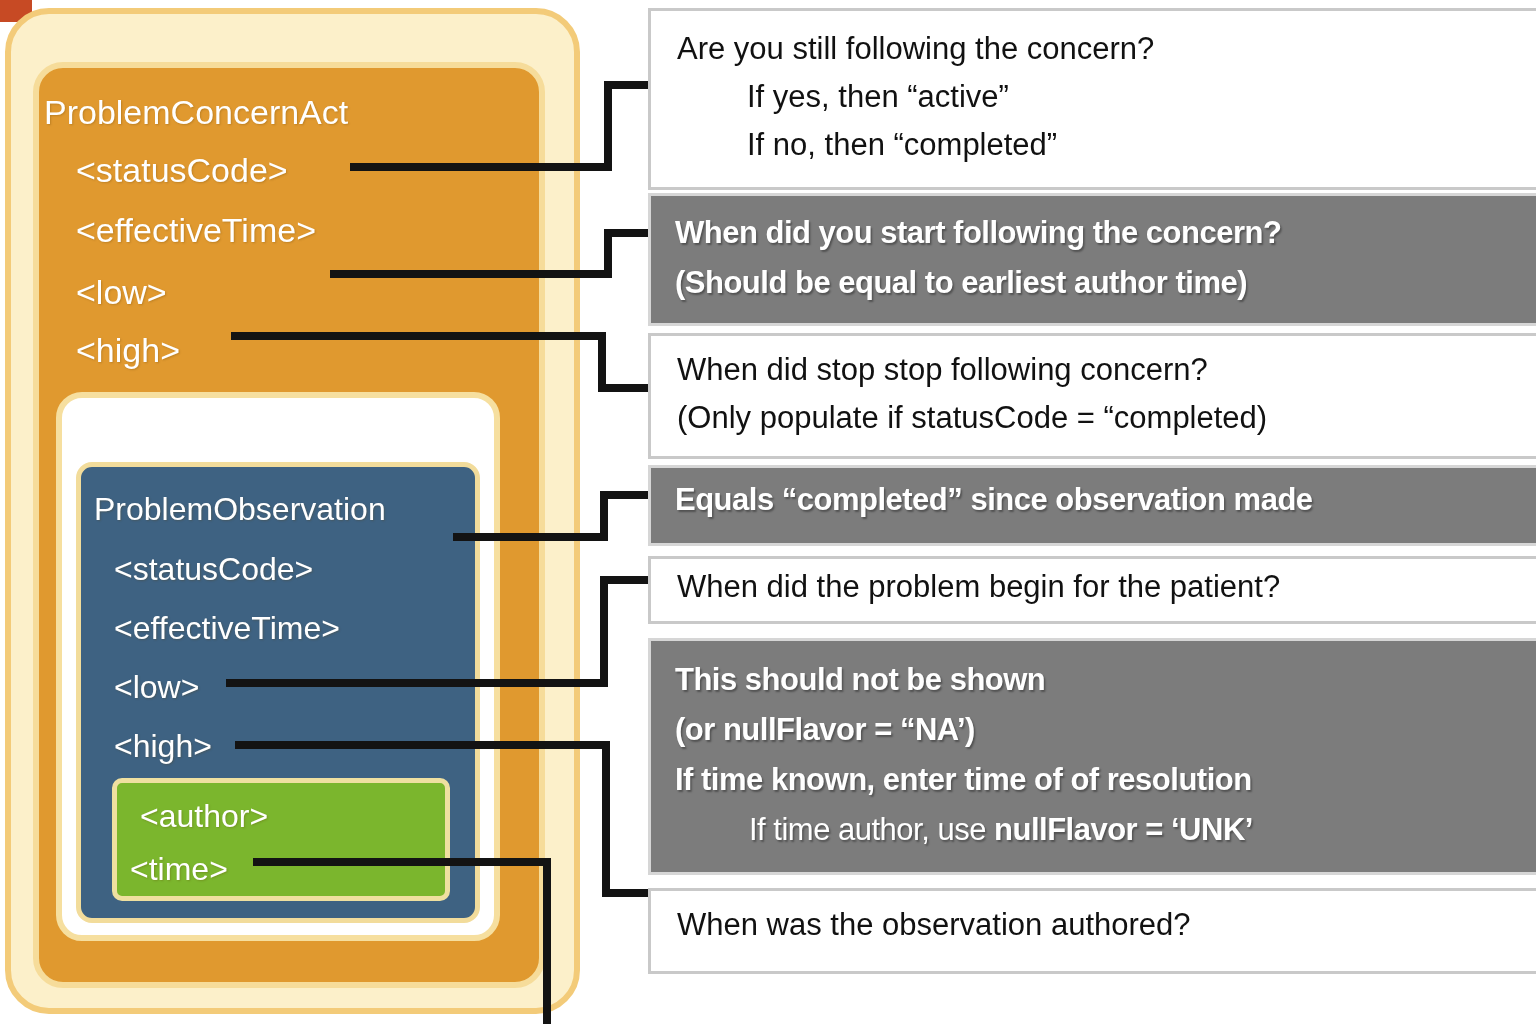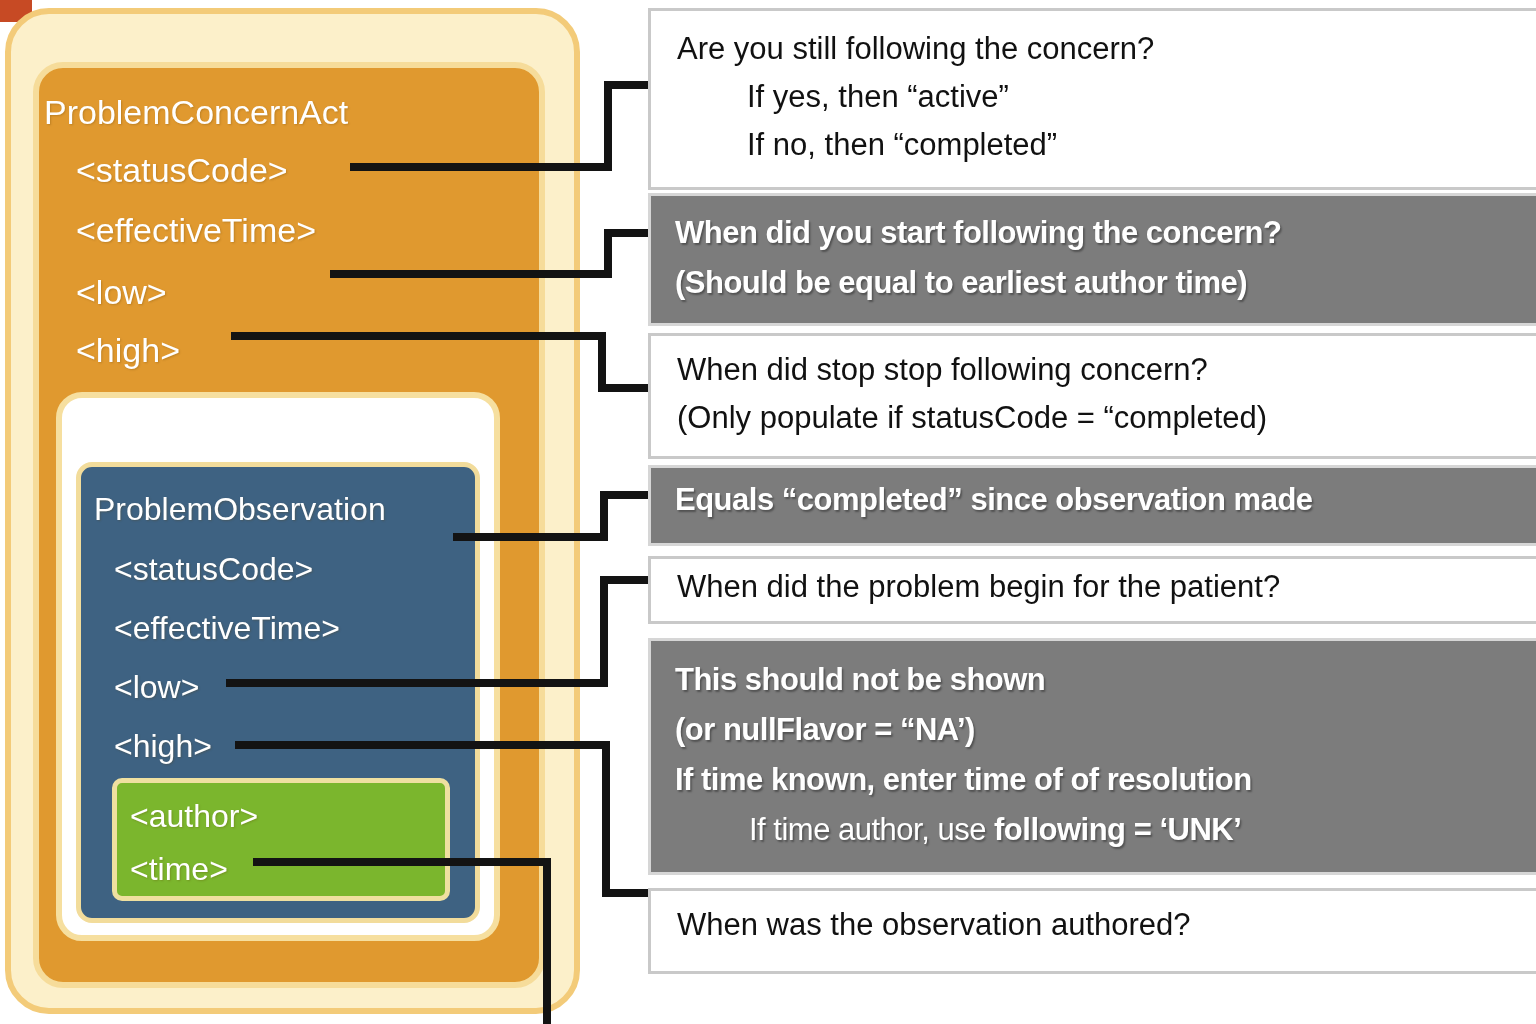--- a/index.html
+++ b/index.html
@@ -65,21 +65,21 @@
   <div class="lbl" style="left:76px;top:272px;">&lt;low&gt;</div>
   <div class="lbl" style="left:76px;top:330px;">&lt;high&gt;</div>
 
 
   <div class="lbl small" style="left:94px;top:489px;">ProblemObservation</div>
   <div class="lbl small" style="left:114px;top:549px;">&lt;statusCode&gt;</div>
   <div class="lbl small" style="left:114px;top:608px;">&lt;effectiveTime&gt;</div>
   <div class="lbl small" style="left:114px;top:667px;">&lt;low&gt;</div>
   <div class="lbl small" style="left:114px;top:726px;">&lt;high&gt;</div>
 
-  <div class="lbl small" style="left:130px;top:796px;text-align:right;">&lt;author&gt;</div>
+  <div class="lbl small" style="left:140px;top:796px;text-align:right;">&lt;author&gt;</div>
   <div class="lbl small" style="left:130px;top:849px;">&lt;time&gt;</div>
 
   <div class="hline" style="left:350px;top:163px;width:262px;"></div>
   <div class="vline" style="left:604px;top:81px;height:90px;"></div>
   <div class="hline" style="left:604px;top:81px;width:44px;"></div>
 
   <div class="hline" style="left:330px;top:270px;width:282px;"></div>
   <div class="vline" style="left:604px;top:229px;height:49px;"></div>
   <div class="hline" style="left:604px;top:229px;width:44px;"></div>
 
@@ -123,20 +123,20 @@
   </div>
 
   <div class="note plain" style="top:556px;height:58px;padding:4px 0 0 26px;">
     <div class="ln">When did the problem begin for the patient?</div>
   </div>
 
   <div class="note gray" style="top:638px;height:217px;padding:14px 0 0 24px;line-height:50px;">
     <div class="ln">This should not be shown</div>
     <div class="ln">(or nullFlavor = “NA’)</div>
     <div class="ln">If time known, enter time of of resolution</div>
-    <div class="ln indent2"><span class="normalweight">If time author, use </span><span>following = ‘UNK’</span></div>
+    <div class="ln indent2"><span class="normalweight">If time author, use </span><span>nullFlavor = ‘UNK’</span></div>
   </div>
 
   <div class="note plain" style="top:888px;height:70px;padding:10px 0 0 26px;">
     <div class="ln">When was the observation authored?</div>
   </div>
 
 </div>
 
 </body></html>

